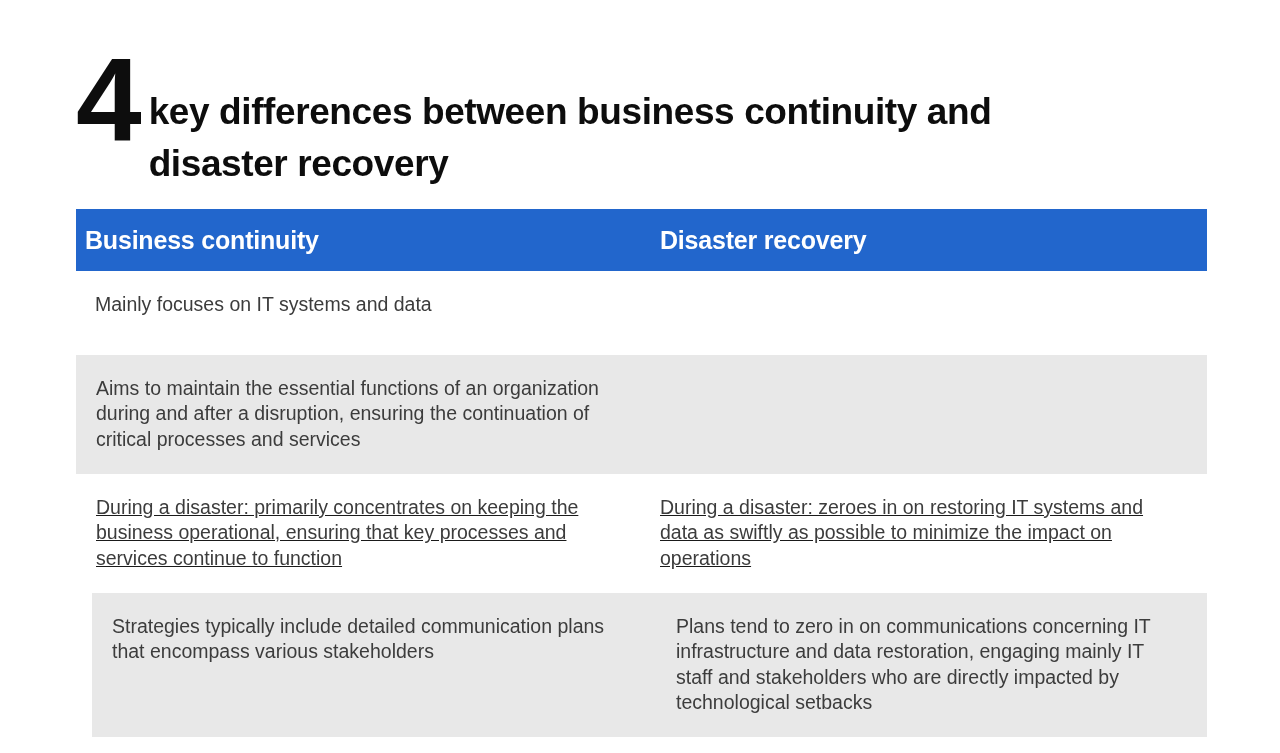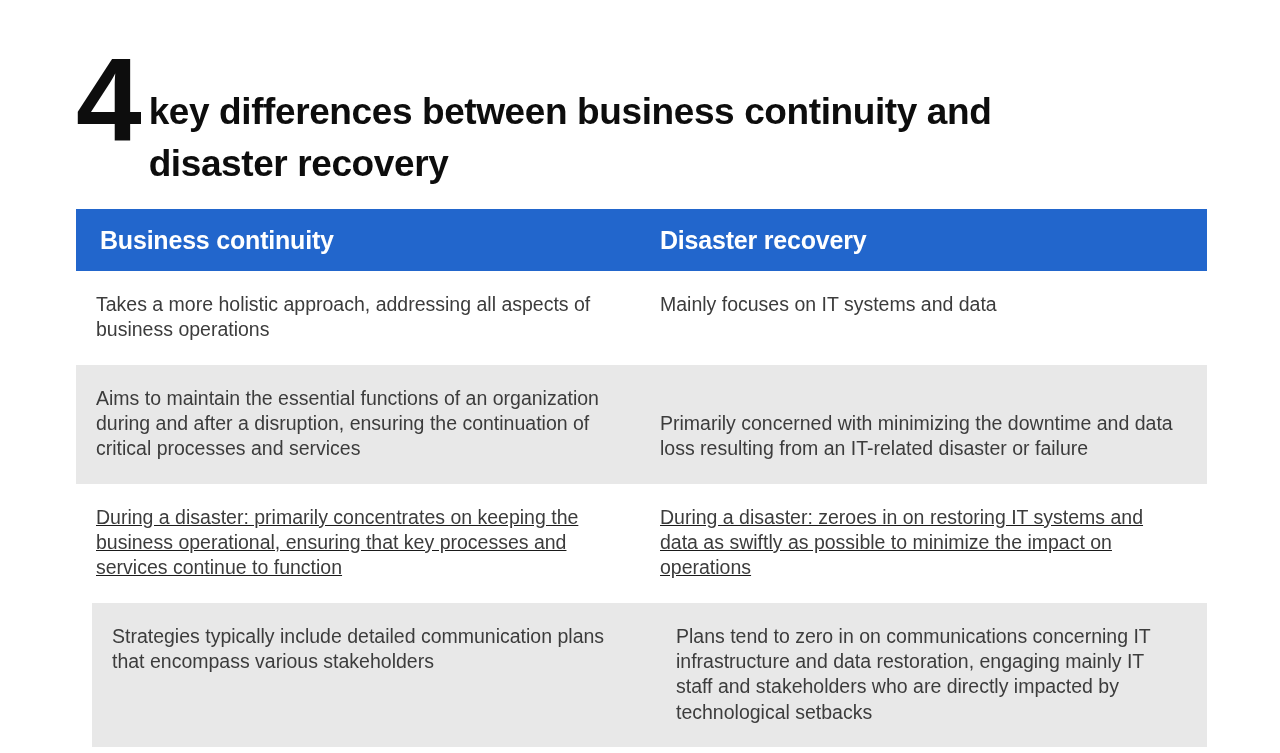--- a/index.html
+++ b/index.html
@@ -59,21 +59,21 @@
     background: #2266cc;
     height: 62px;
     align-items: center;
   }
   .th {
     font-size: 25px;
     font-weight: bold;
     color: #ffffff;
     letter-spacing: -0.2px;
   }
-  .col-a { flex: 0 0 565px; padding-left: 24px; box-sizing: border-box; }
+  .col-a { flex: 0 0 565px; padding-left: 9px; box-sizing: border-box; }
   .col-b { flex: 1 1 auto;  padding-left: 19px; box-sizing: border-box; }
 
   .table-row {
     display: flex;
     align-items: flex-start;
     background: #ffffff;
   }
   .table-row.alt { background: #e8e8e8; }
 
   .td {
@@ -102,27 +102,25 @@
 </div>
 
 <div class="table">
 
   <div class="table-header">
     <div class="th col-a">Business continuity</div>
     <div class="th col-b">Disaster recovery</div>
   </div>
 
   <div class="table-row row-1">
-    <div class="td col-a">Takes a more holistic approach, addressing all aspects of business operations</div>
     <div class="td col-b">Mainly focuses on IT systems and data</div>
   </div>
 
   <div class="table-row alt row-2">
     <div class="td col-a">Aims to maintain the essential functions of an organization during and after a disruption, ensuring the continuation of critical processes and services</div>
-    <div class="td col-b">Primarily concerned with minimizing the downtime and data loss resulting from an IT-related disaster or failure</div>
   </div>
 
   <div class="table-row row-3">
     <div class="td col-a">During a disaster: primarily concentrates on keeping the business operational, ensuring that key processes and services continue to function</div>
     <div class="td col-b">During a disaster: zeroes in on restoring IT systems and data as swiftly as possible to minimize the impact on operations</div>
   </div>
 
   <div class="table-row alt row-4">
     <div class="td col-a">Strategies typically include detailed communication plans that encompass various stakeholders</div>
     <div class="td col-b">Plans tend to zero in on communications concerning IT infrastructure and data restoration, engaging mainly IT staff and stakeholders who are directly impacted by technological setbacks</div>

